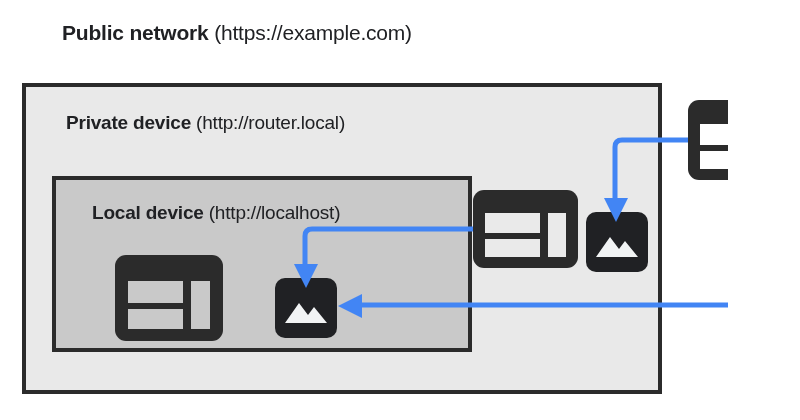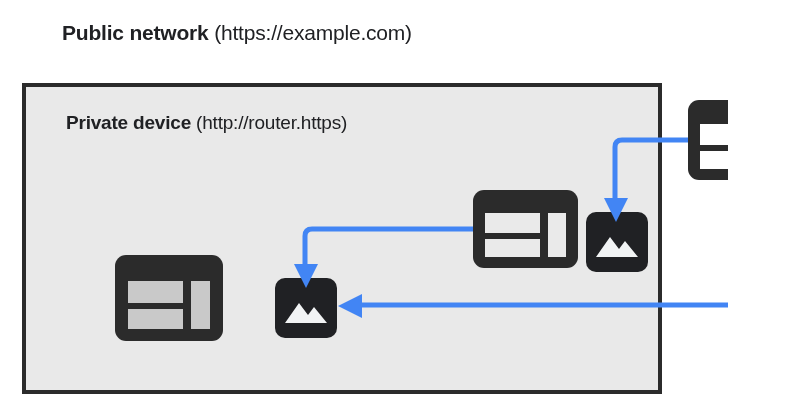--- a/index.html
+++ b/index.html
@@ -97,23 +97,28 @@
 
 <div id="canvas">
 
   <div class="page-title">
     <span class="lbl-strong">Public network</span><span class="lbl-rest"> (https://example.com)</span>
   </div>
 
   <div class="zone" id="zone-private">
 
     <div class="zone-label" id="label-private">
-      <span class="lbl-strong">Private device</span><span class="lbl-rest"> (http://router.https)</span>
+      <span class="lbl-strong">Private device</span><span class="lbl-rest"> (http://router.local)</span>
     </div>
 
+    <div class="zone" id="zone-local">
+      <div class="zone-label" id="label-local">
+        <span class="lbl-strong">Local device</span><span class="lbl-rest"> (http://localhost)</span>
+      </div>
+    </div>
 
   </div>
 
   <div class="icon" id="browser-local">
     <svg width="108" height="86" viewBox="0 0 108 86" aria-hidden="true">
       <rect x="0" y="0" width="108" height="86" rx="11" ry="11" fill="#2b2b2b"></rect>
       <rect x="13" y="26" width="55" height="22" fill="#c9c9c9"></rect>
       <rect x="13" y="54" width="55" height="20" fill="#c9c9c9"></rect>
       <rect x="76" y="26" width="19" height="48" fill="#c9c9c9"></rect>
     </svg>

